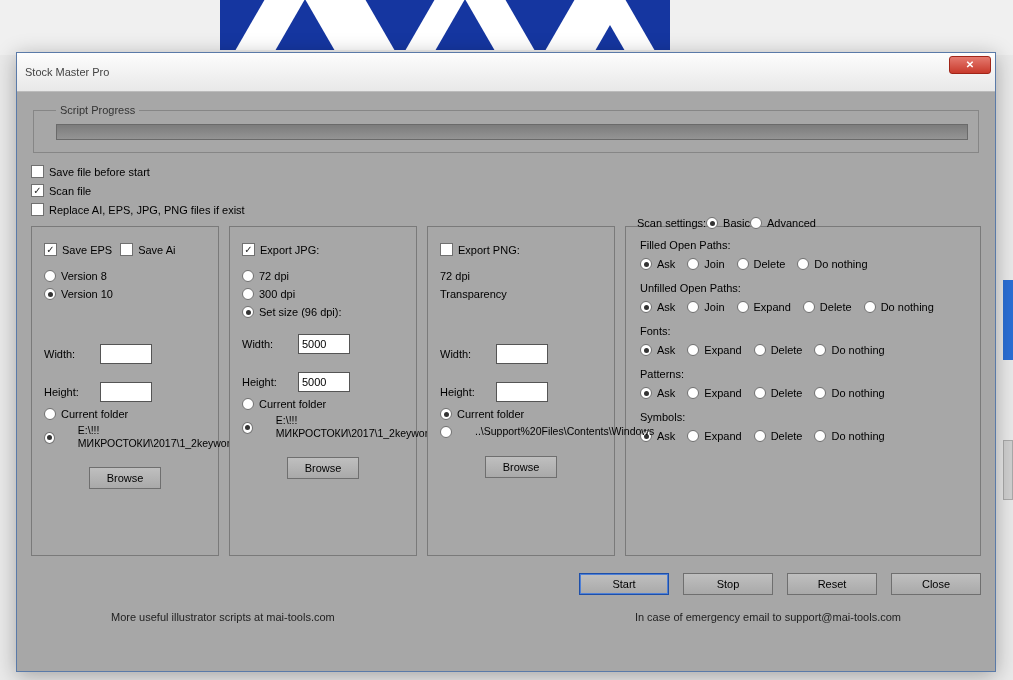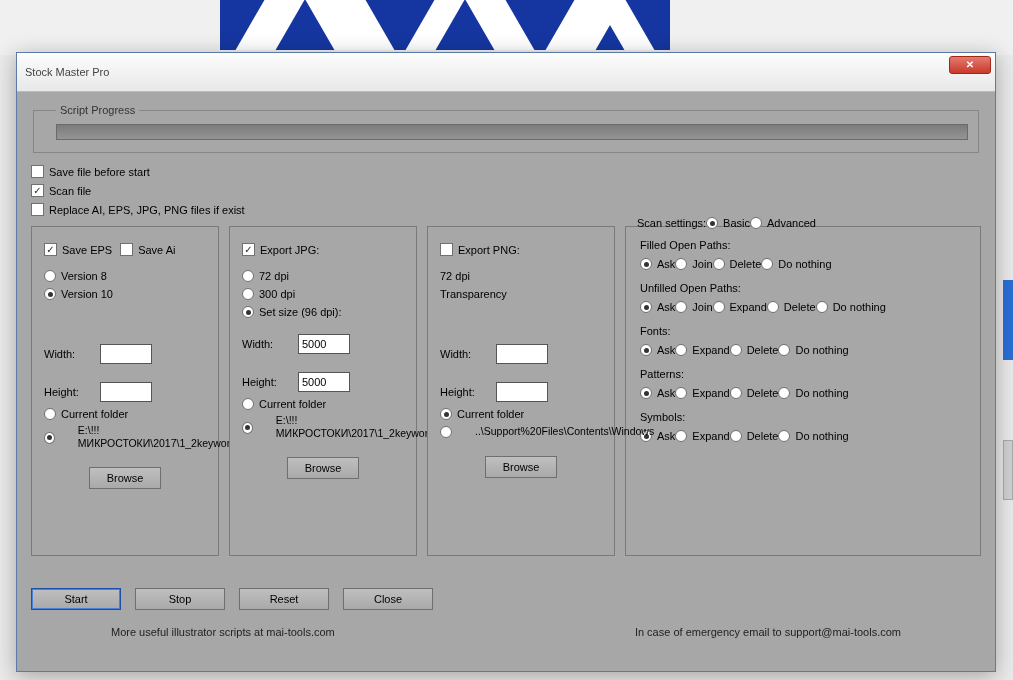--- a/index.html
+++ b/index.html
@@ -144,24 +144,24 @@
 
   .scan-panel {
     border: 1px solid #7a7a7a;
     background: #a7a7a7;
     padding: 12px 14px;
     width: 378px;
     height: 330px;
   }
   .scan-panel .group { margin-bottom: 12px;}
   .scan-panel .group .title { margin-bottom: 7px;}
-  .scan-panel .opts { display:flex; gap: 0; flex-wrap:wrap;}
+  .scan-panel .opts { display:flex; gap: 12px; flex-wrap:wrap;}
 
   .footer-btns {
-    display:flex; justify-content:flex-start; gap:14px; margin-top: 32px;
+    display:flex; justify-content:flex-end; gap:14px; margin-top: 17px;
   }
   .btn {
     width: 90px; height: 22px;
     background: linear-gradient(#bfbfbf,#a9a9a9);
     border: 1px solid #6f6f6f;
     text-align:center; line-height:20px;
     cursor:pointer;
     font-size:11px;
   }
   .btn.default { border: 1px solid #1e4fa8; box-shadow: 0 0 0 1px #4d7fd6 inset;}

